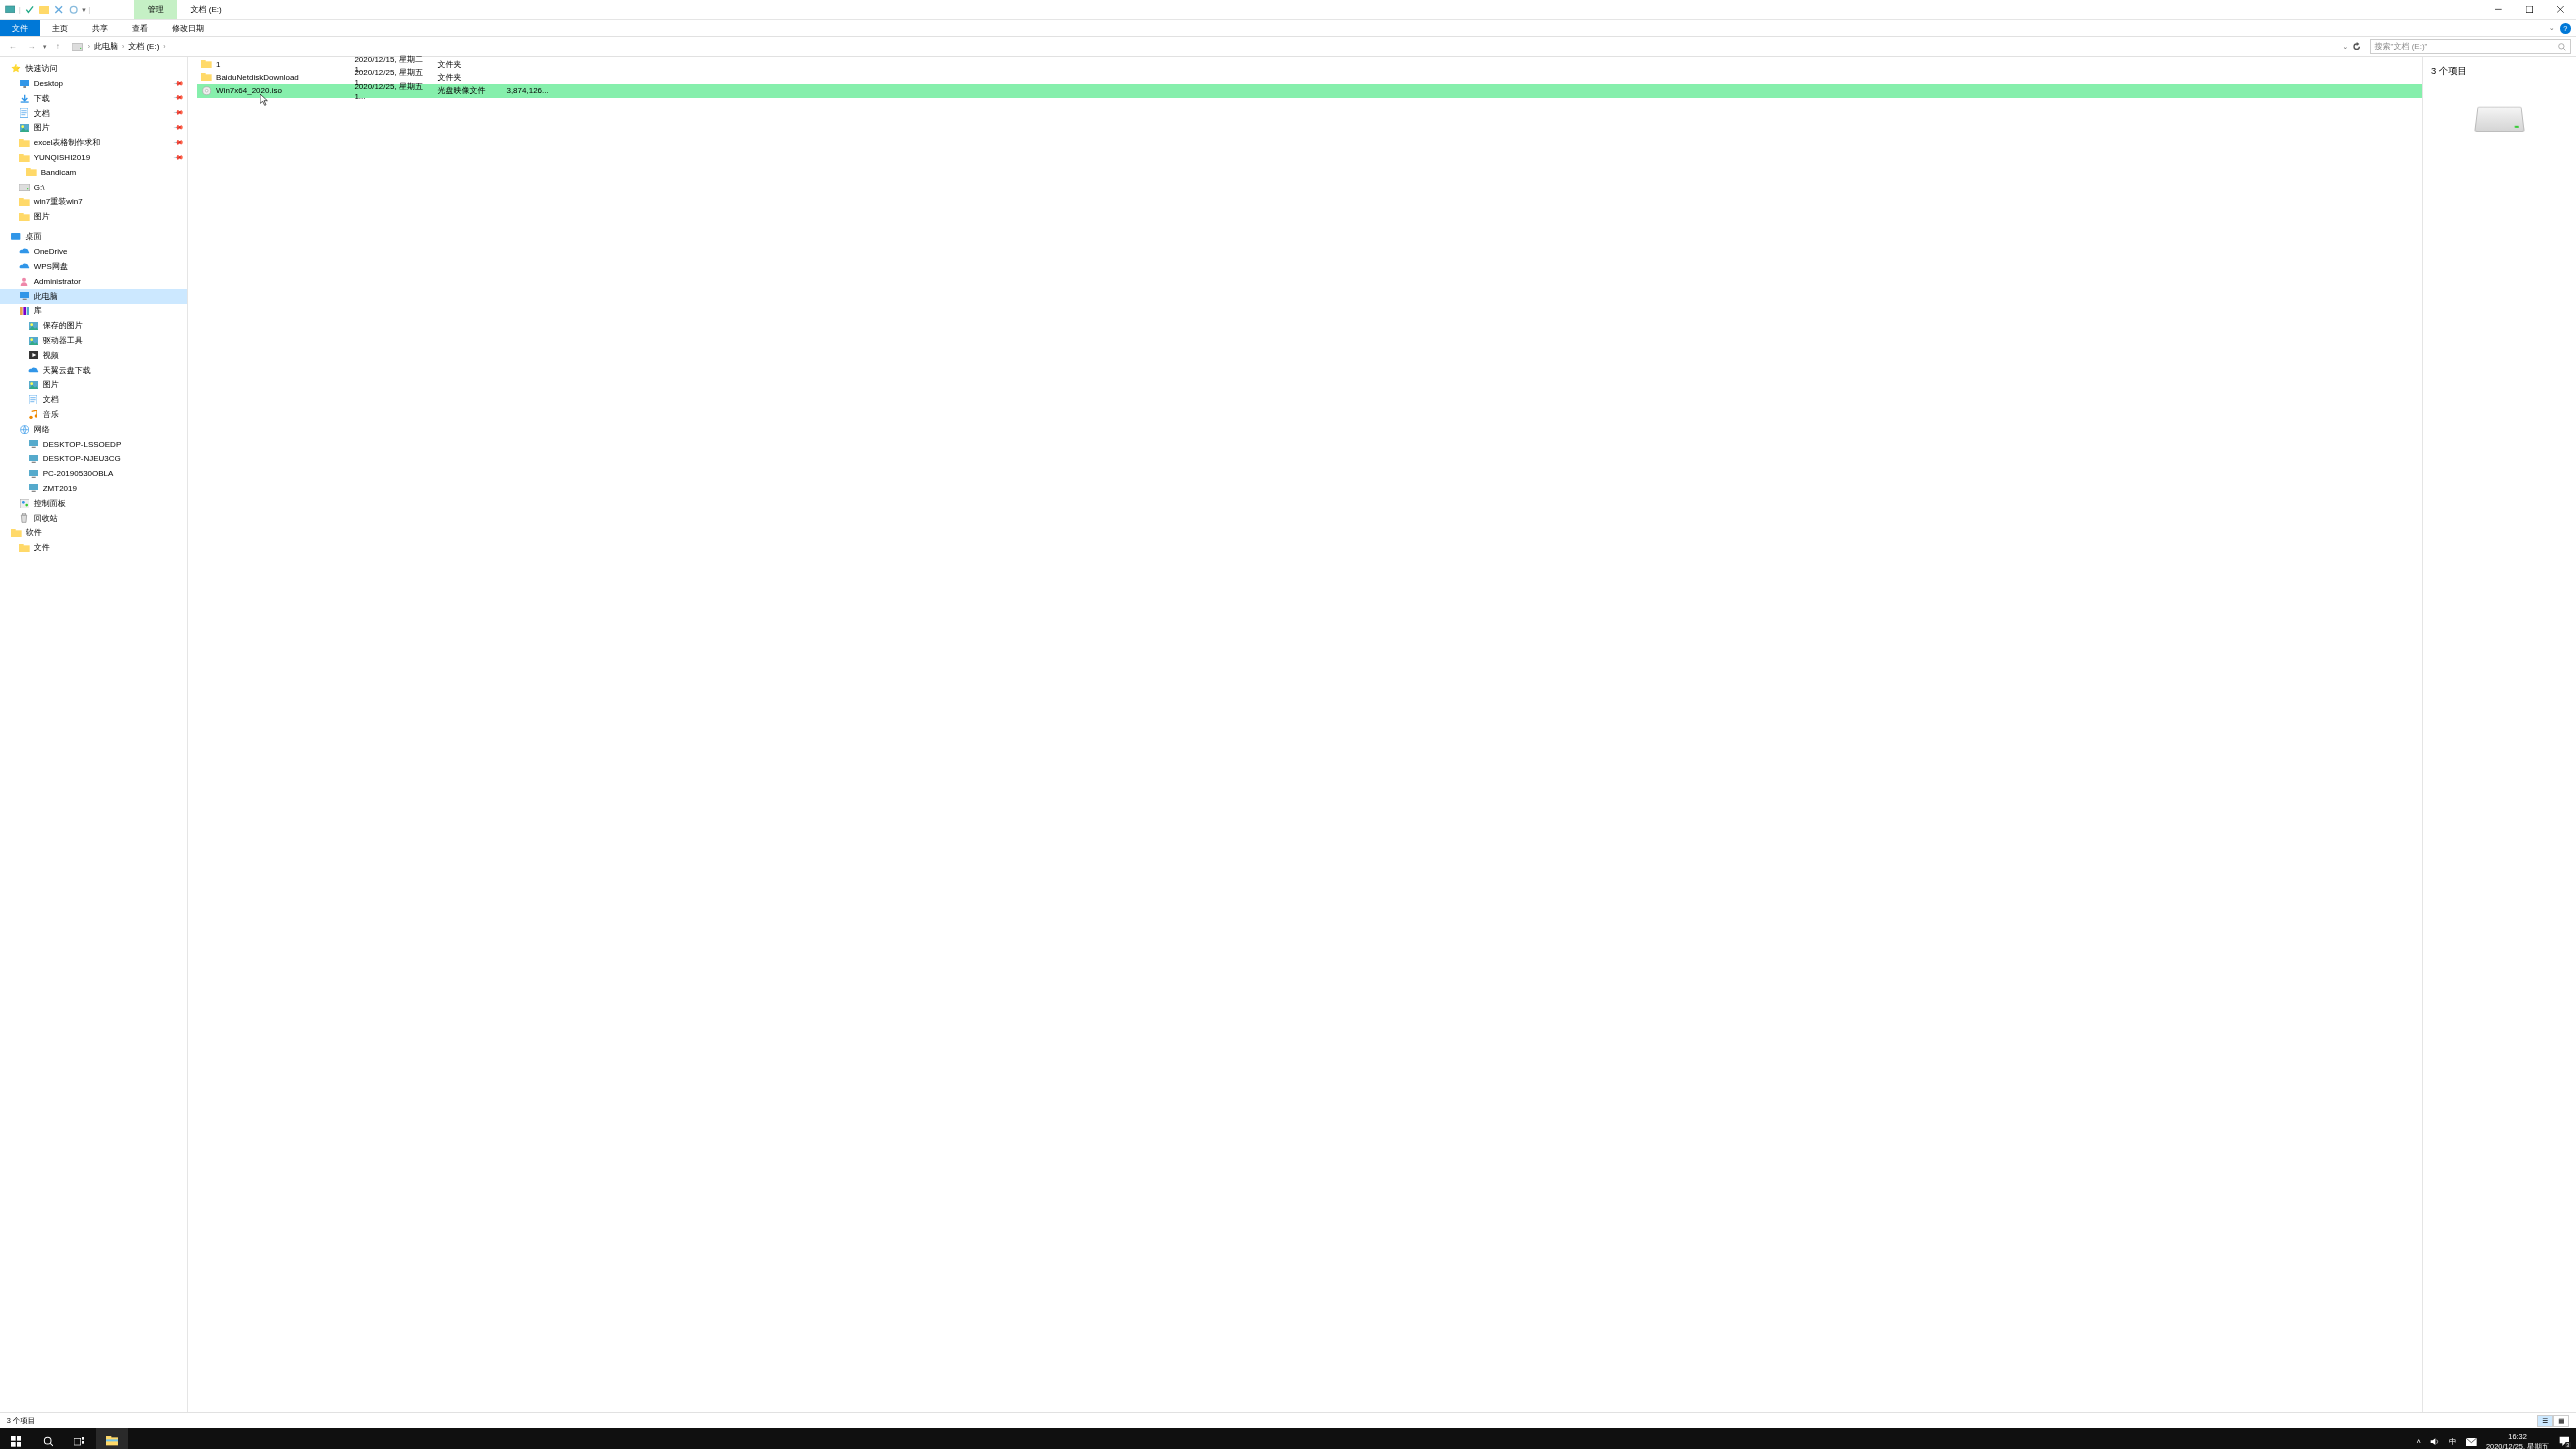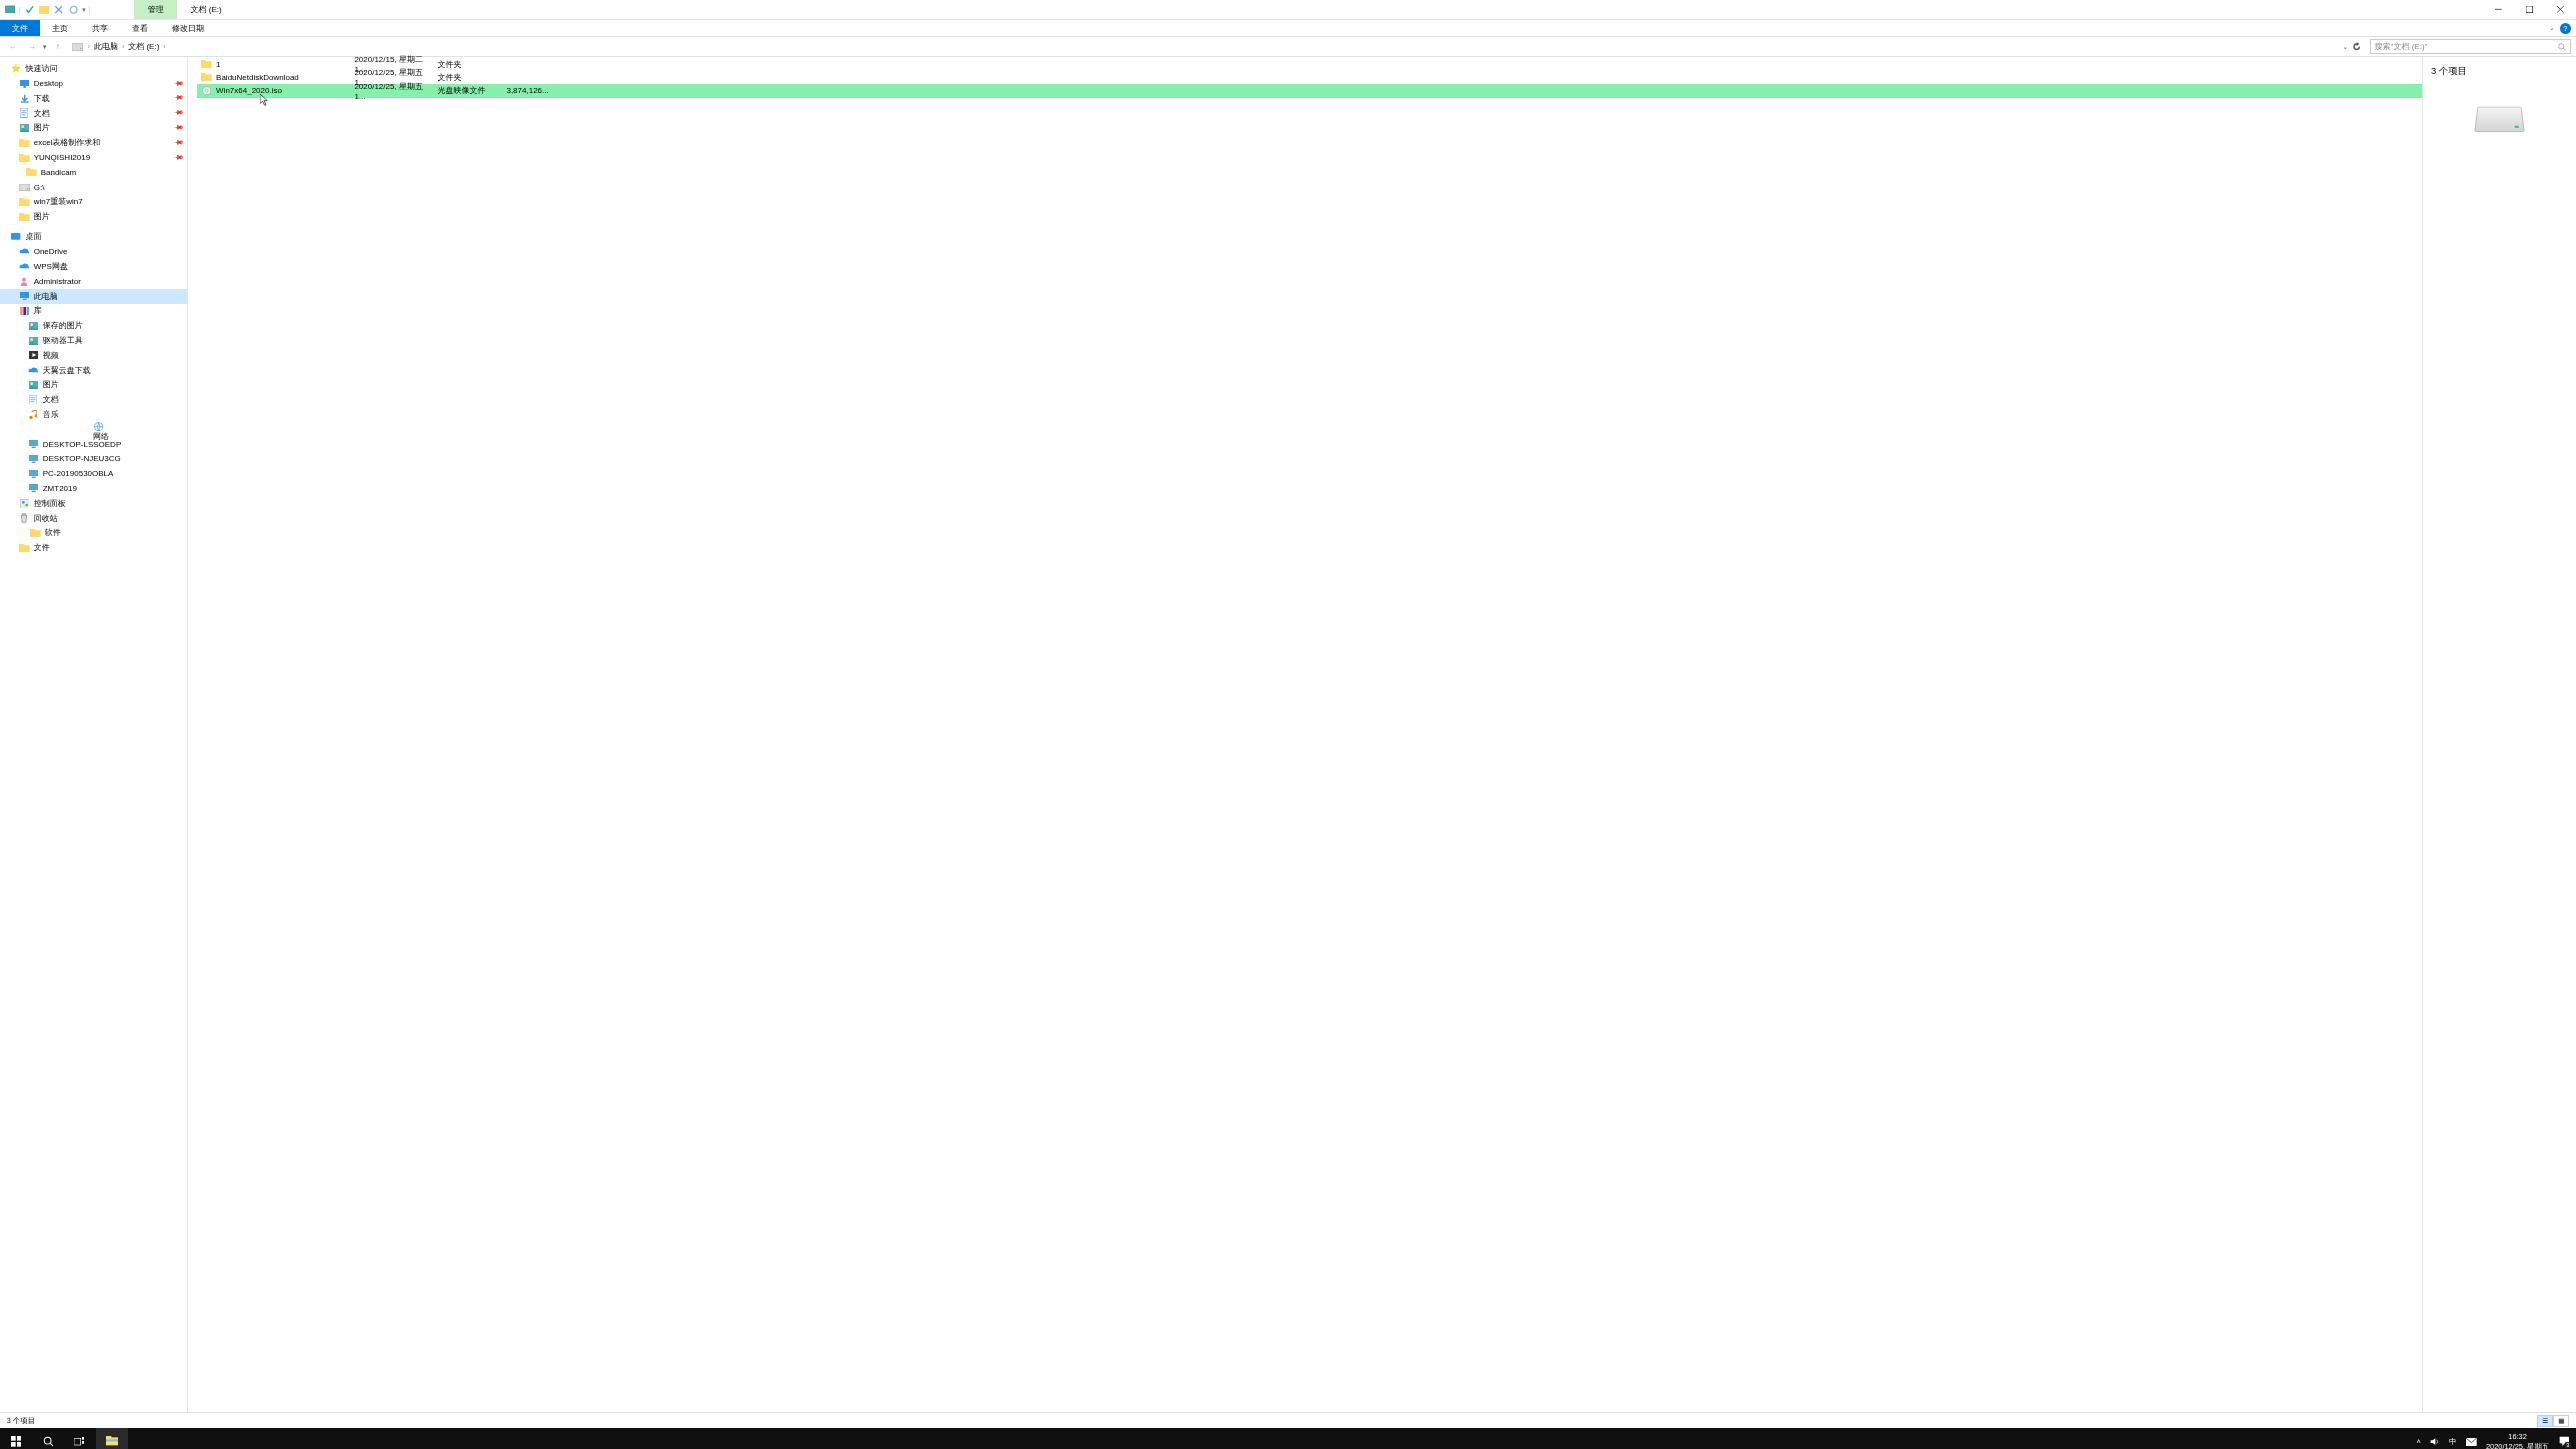--- a/index.html
+++ b/index.html
@@ -388,21 +388,21 @@
           <div class="nav-item" style="padding-left: 28px;">
             <span class="nav-icon">
               <svg width="8" height="9.4" viewBox="0 0 12 14">
                 <path d="M4 2 L12 0 V9" stroke="#e80" stroke-width="2" fill="none"></path>
                 <circle cx="3" cy="11" r="2.5" fill="#e80"></circle>
                 <circle cx="11" cy="9" r="2.5" fill="#e80"></circle>
               </svg>
             </span>
             <span>音乐</span>
           </div>
-          <div class="nav-item" style="padding-left: 19px; flex-direction: column;">
+          <div class="nav-item" style="padding-left: 19px;">
             <span class="nav-icon">
               <svg width="9.4" height="9.4" viewBox="0 0 14 14">
                 <circle cx="7" cy="7" r="6" fill="none" stroke="#3196e8"></circle>
                 <path d="M1 7 H13 M7 1 Q3 7 7 13 M7 1 Q11 7 7 13" stroke="#3196e8" fill="none"></path>
               </svg>
             </span>
             <span>网络</span>
           </div>
           <div class="nav-item" style="padding-left: 28px;">
             <span class="nav-icon">
@@ -452,21 +452,21 @@
           </div>
           <div class="nav-item" style="padding-left: 19px;">
             <span class="nav-icon">
               <svg width="8" height="9.4" viewBox="0 0 12 14">
                 <path d="M2 3 H10 L9 14 H3 Z" fill="#ddd" stroke="#888"></path>
                 <rect x="4" y="0" width="4" height="3" fill="#ddd" stroke="#888"></rect>
               </svg>
             </span>
             <span>回收站</span>
           </div>
-          <div class="nav-item" style="padding-left: 30px;">
+          <div class="nav-item" style="padding-left: 11px;">
             <span class="nav-icon">
               <svg width="10.7" height="8" viewBox="0 0 16 12">
                 <rect width="16" height="10" y="2" fill="#ffd969"></rect>
                 <rect width="7" height="3" fill="#ffd969"></rect>
               </svg>
             </span>
             <span>软件</span>
           </div>
           <div class="nav-item" style="padding-left: 19px;">
             <span class="nav-icon">

